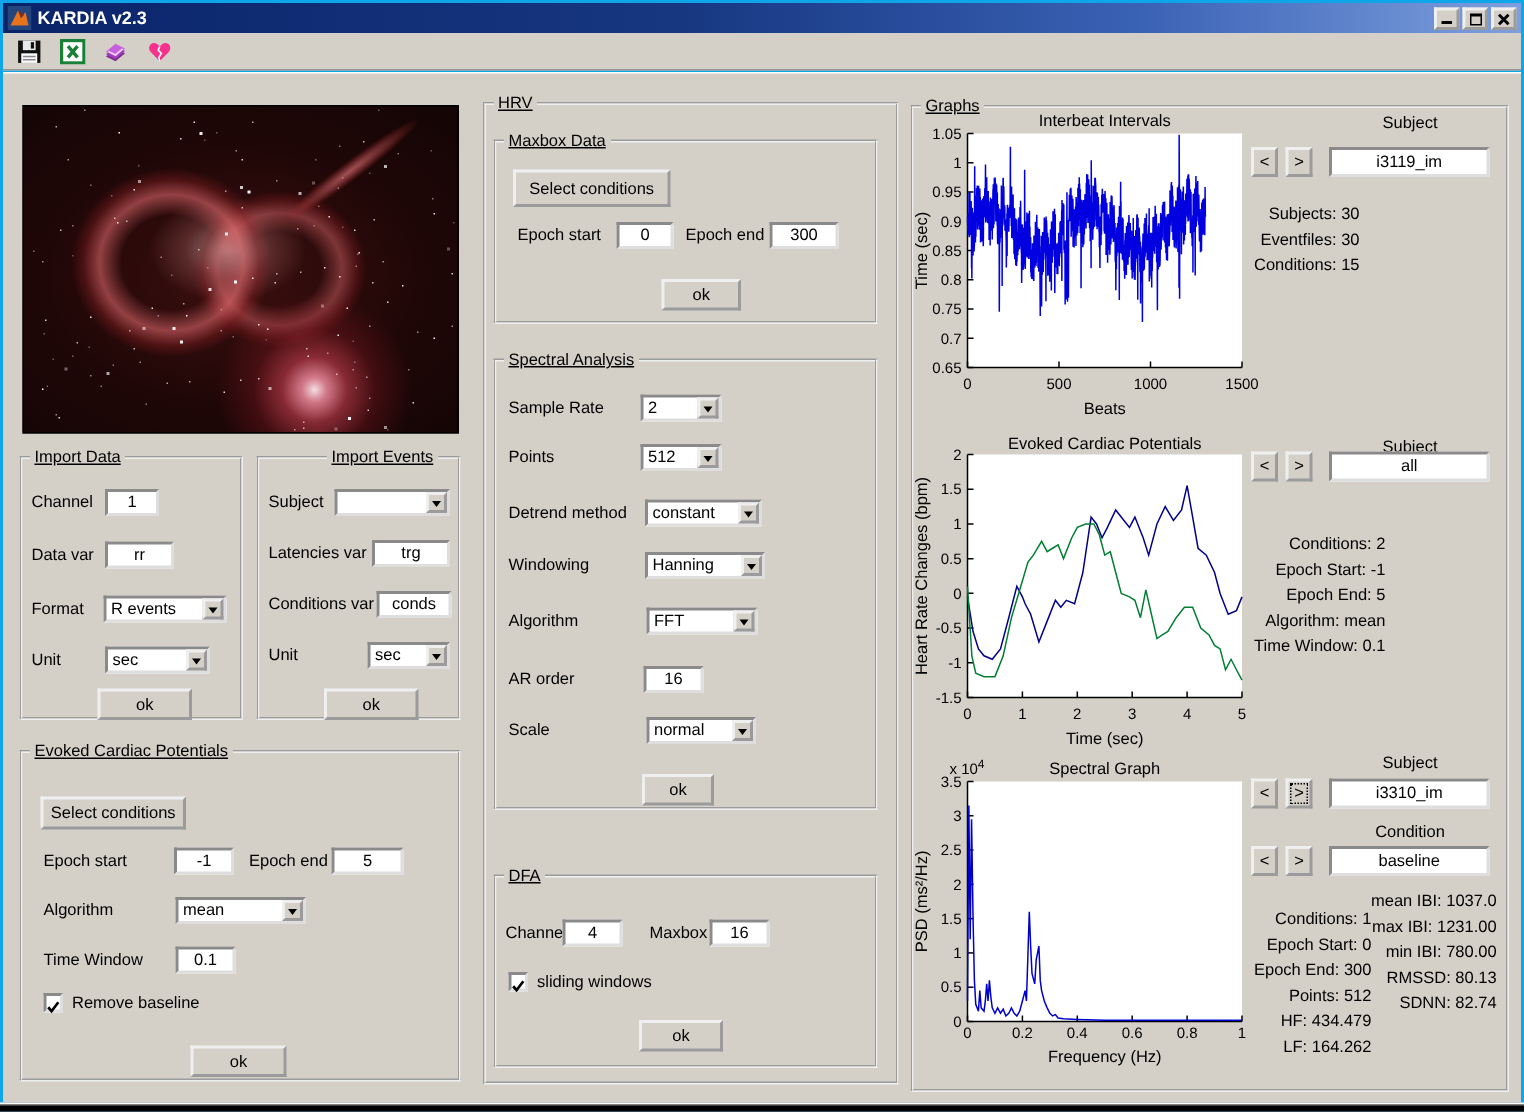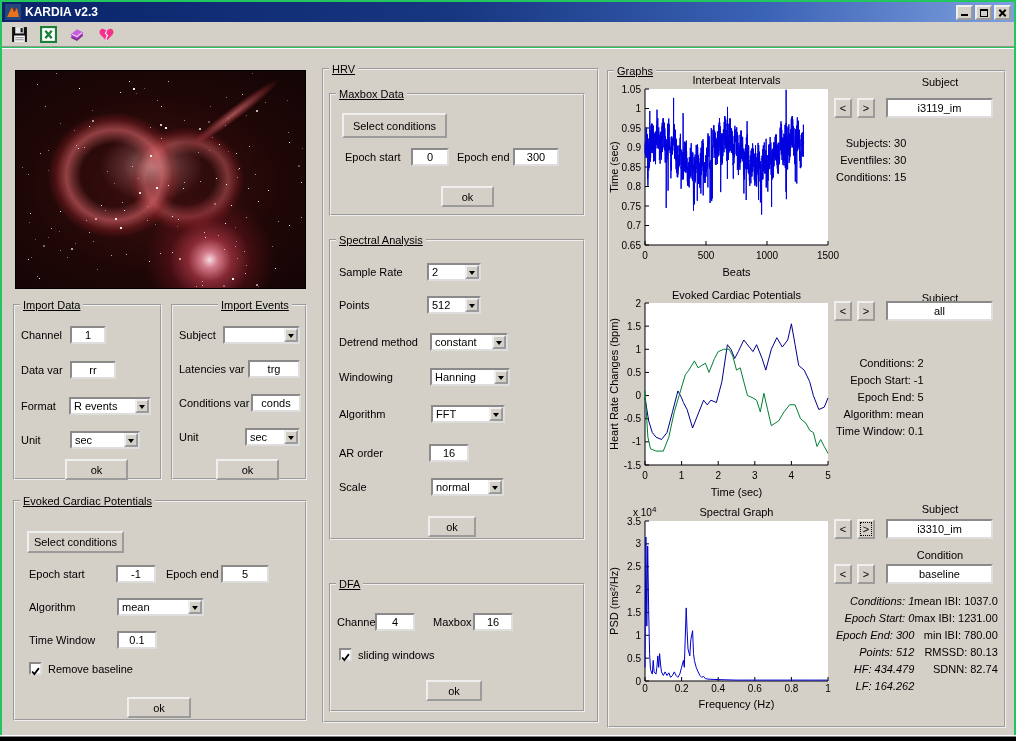--- a/index.html
+++ b/index.html
@@ -1,17 +1,17 @@
 <!DOCTYPE html>
 <html><head>
 <meta charset="utf-8">
 <style>
   html,body{margin:0;padding:0;background:#000;}
   *{box-sizing:border-box;}
-  .window{position:relative;width:1016px;height:741px;background:#22c55e;
+  .window{position:relative;width:1016px;height:741px;background:#0ea5e9;
     font-family:"Liberation Sans",sans-serif;overflow:hidden;}
   
   .titlebar{position:absolute;left:2px;top:2px;width:1012px;height:20px;
     background:linear-gradient(90deg,#0a246a 0%,#173781 45%,#3a62b5 75%,#7e9fde 100%);
     display:flex;align-items:center;padding:0 3px;}
   .app-icon{width:16px;height:16px;flex:0 0 auto;}
   .title-text{color:#fff;font-weight:bold;font-size:12px;margin-left:4px;flex:1;
     white-space:nowrap;}
   .winbtn{width:17px;height:15px;background:#d4d0c8;border:2px outset #efefef;
     margin-left:2px;position:relative;padding:0;cursor:default;}
@@ -559,21 +559,21 @@
         <polyline points="37.0,163.3 37.9,33.0 38.8,122.1 39.7,42.1 40.7,108.4 41.6,149.6 42.5,165.6 44.3,170.1 45.2,156.4 46.1,167.9 48.0,170.1 48.9,163.3 49.8,151.9 50.7,163.3 51.6,149.6 52.6,161.0 53.5,167.9 55.3,171.5 57.1,167.9 59.0,171.5 60.8,168.8 62.6,173.3 64.5,171.5 66.3,167.9 68.1,171.5 69.9,173.3 71.8,170.1 73.6,163.3 75.4,156.4 76.3,163.3 78.2,103.9 79.1,126.7 80.0,145.0 81.8,151.9 82.8,135.9 84.6,126.7 85.5,149.6 86.4,156.4 88.2,163.3 90.1,167.9 91.9,171.5 93.7,173.3 95.6,172.4 97.4,174.7 101.0,175.2 110.2,175.6 128.5,176.1 146.8,176.1 165.1,176.1 183.4,176.1 201.7,176.1 220.0,176.1" fill="none" stroke="#0000CC" stroke-width="1"></polyline>
       </svg>
     <span class="sublabel" style="left:885px;top:454px;">Subject</span>
     <button class="navbtn" style="left:832px;top:470px;">&lt;</button>
     <button class="navbtn" style="left:855px;top:470px;"><span class="focusring"></span><span>&gt;</span></button>
     <div class="valuebox" style="left:884px;top:470px;width:107px;">i3310_im</div>
     <span class="sublabel" style="left:885px;top:500px;">Condition</span>
     <button class="navbtn" style="left:832px;top:515px;">&lt;</button>
     <button class="navbtn" style="left:855px;top:515px;">&gt;</button>
     <div class="valuebox" style="left:884px;top:515px;width:107px;">baseline</div>
-    <div class="stats" style="left:834px;top:544px;font-style:italic;">
+    <div class="stats" style="left:834px;top:556px;">
       <div class="statline">Conditions: 1</div>
       <div class="statline">Epoch Start: 0</div>
       <div class="statline">Epoch End: 300</div>
       <div class="statline">Points: 512</div>
       <div class="statline">HF: 434.479</div>
       <div class="statline">LF: 164.262</div>
     </div>
     <div class="stats" style="left:912px;top:544px;">
       <div class="statline">mean IBI: 1037.0</div>
       <div class="statline"></div>

